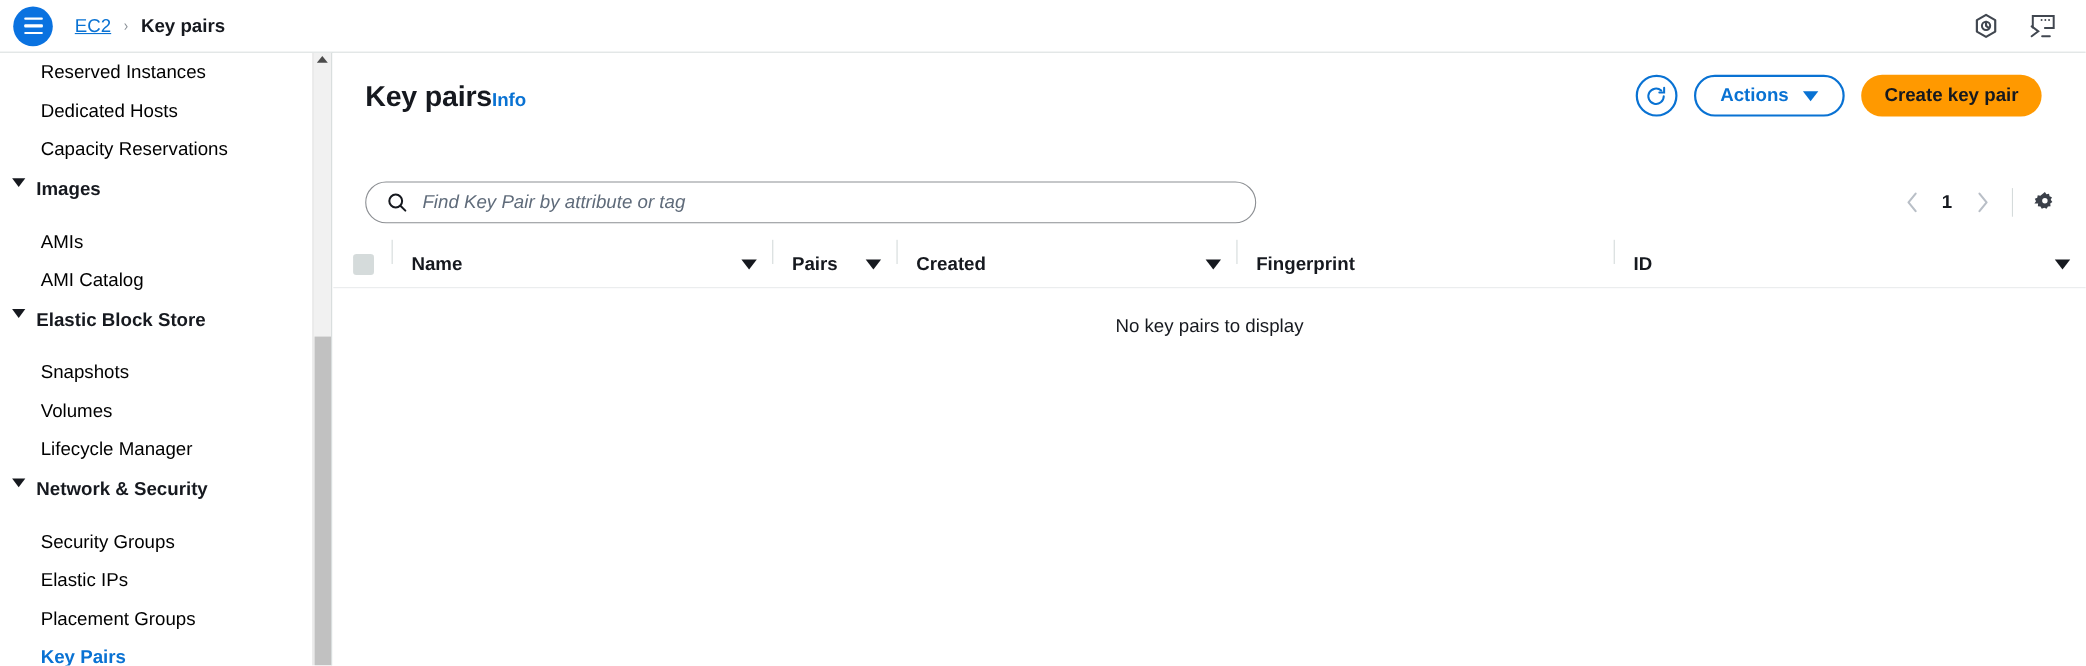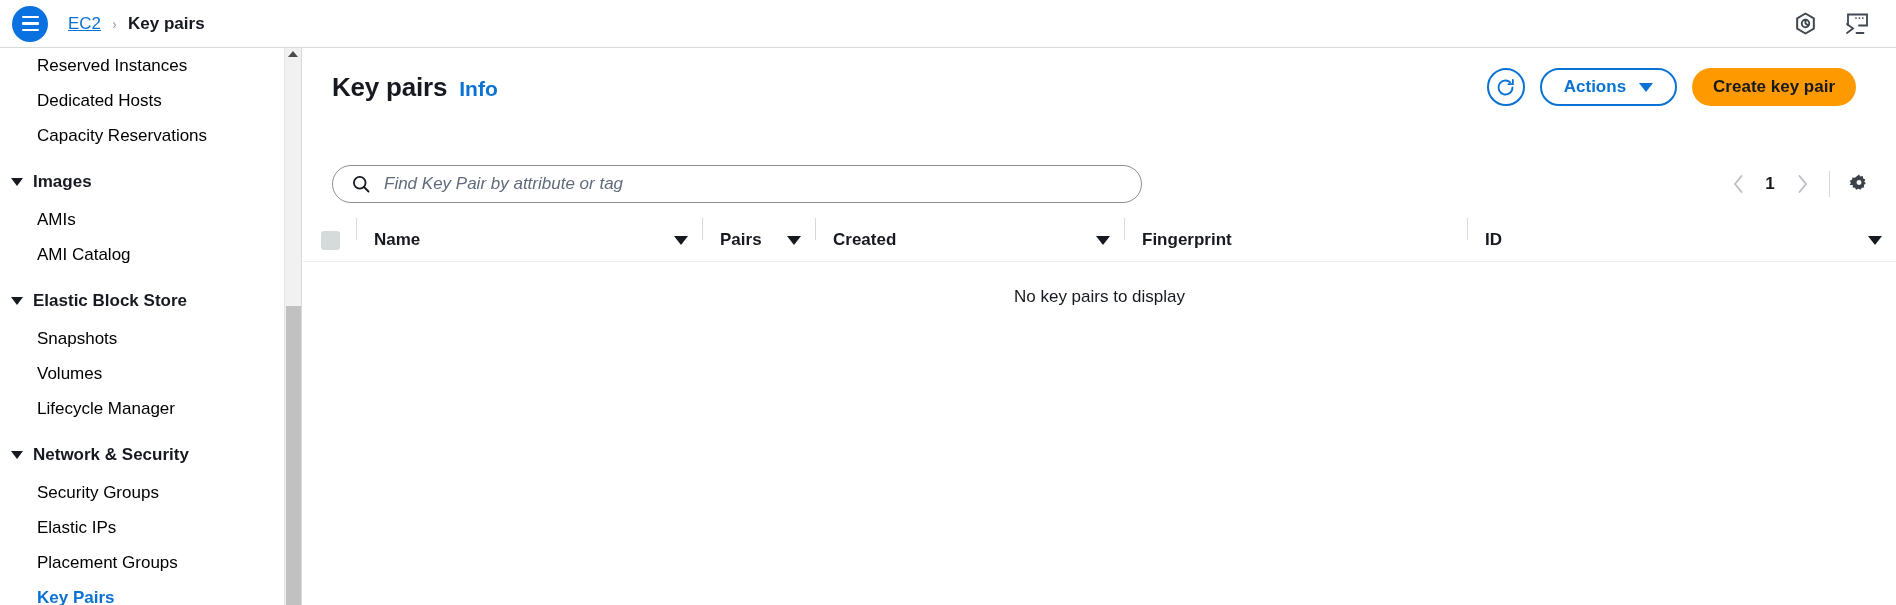--- a/index.html
+++ b/index.html
@@ -102,21 +102,20 @@
     color: #000000;
     cursor: pointer;
     white-space: nowrap;
   }
   .nav-item.selected {
     color: #0972d3;
     font-weight: 700;
   }
   .nav-group {
     display: flex;
-    align-items: center;
     height: 40px;
     padding-left: 11px;
     font-size: 17px;
     font-weight: 700;
     color: #16191f;
     cursor: pointer;
     white-space: nowrap;
   }
   .nav-group .caret {
     width: 0; height: 0;
@@ -170,22 +169,21 @@
     display: flex;
     align-items: baseline;
   }
   .page-title {
     font-size: 26px;
     font-weight: 700;
     color: #16191f;
     letter-spacing: -0.2px;
   }
   .info-link {
-    margin-left: 12px;
-    font-size: 21px;
+    font-size: 17px;
     color: #0972d3;
     font-weight: 700;
     cursor: pointer;
   }
 
   .header-actions {
     position: absolute;
     top: 20px; right: 40px;
     display: flex;
     align-items: center;

